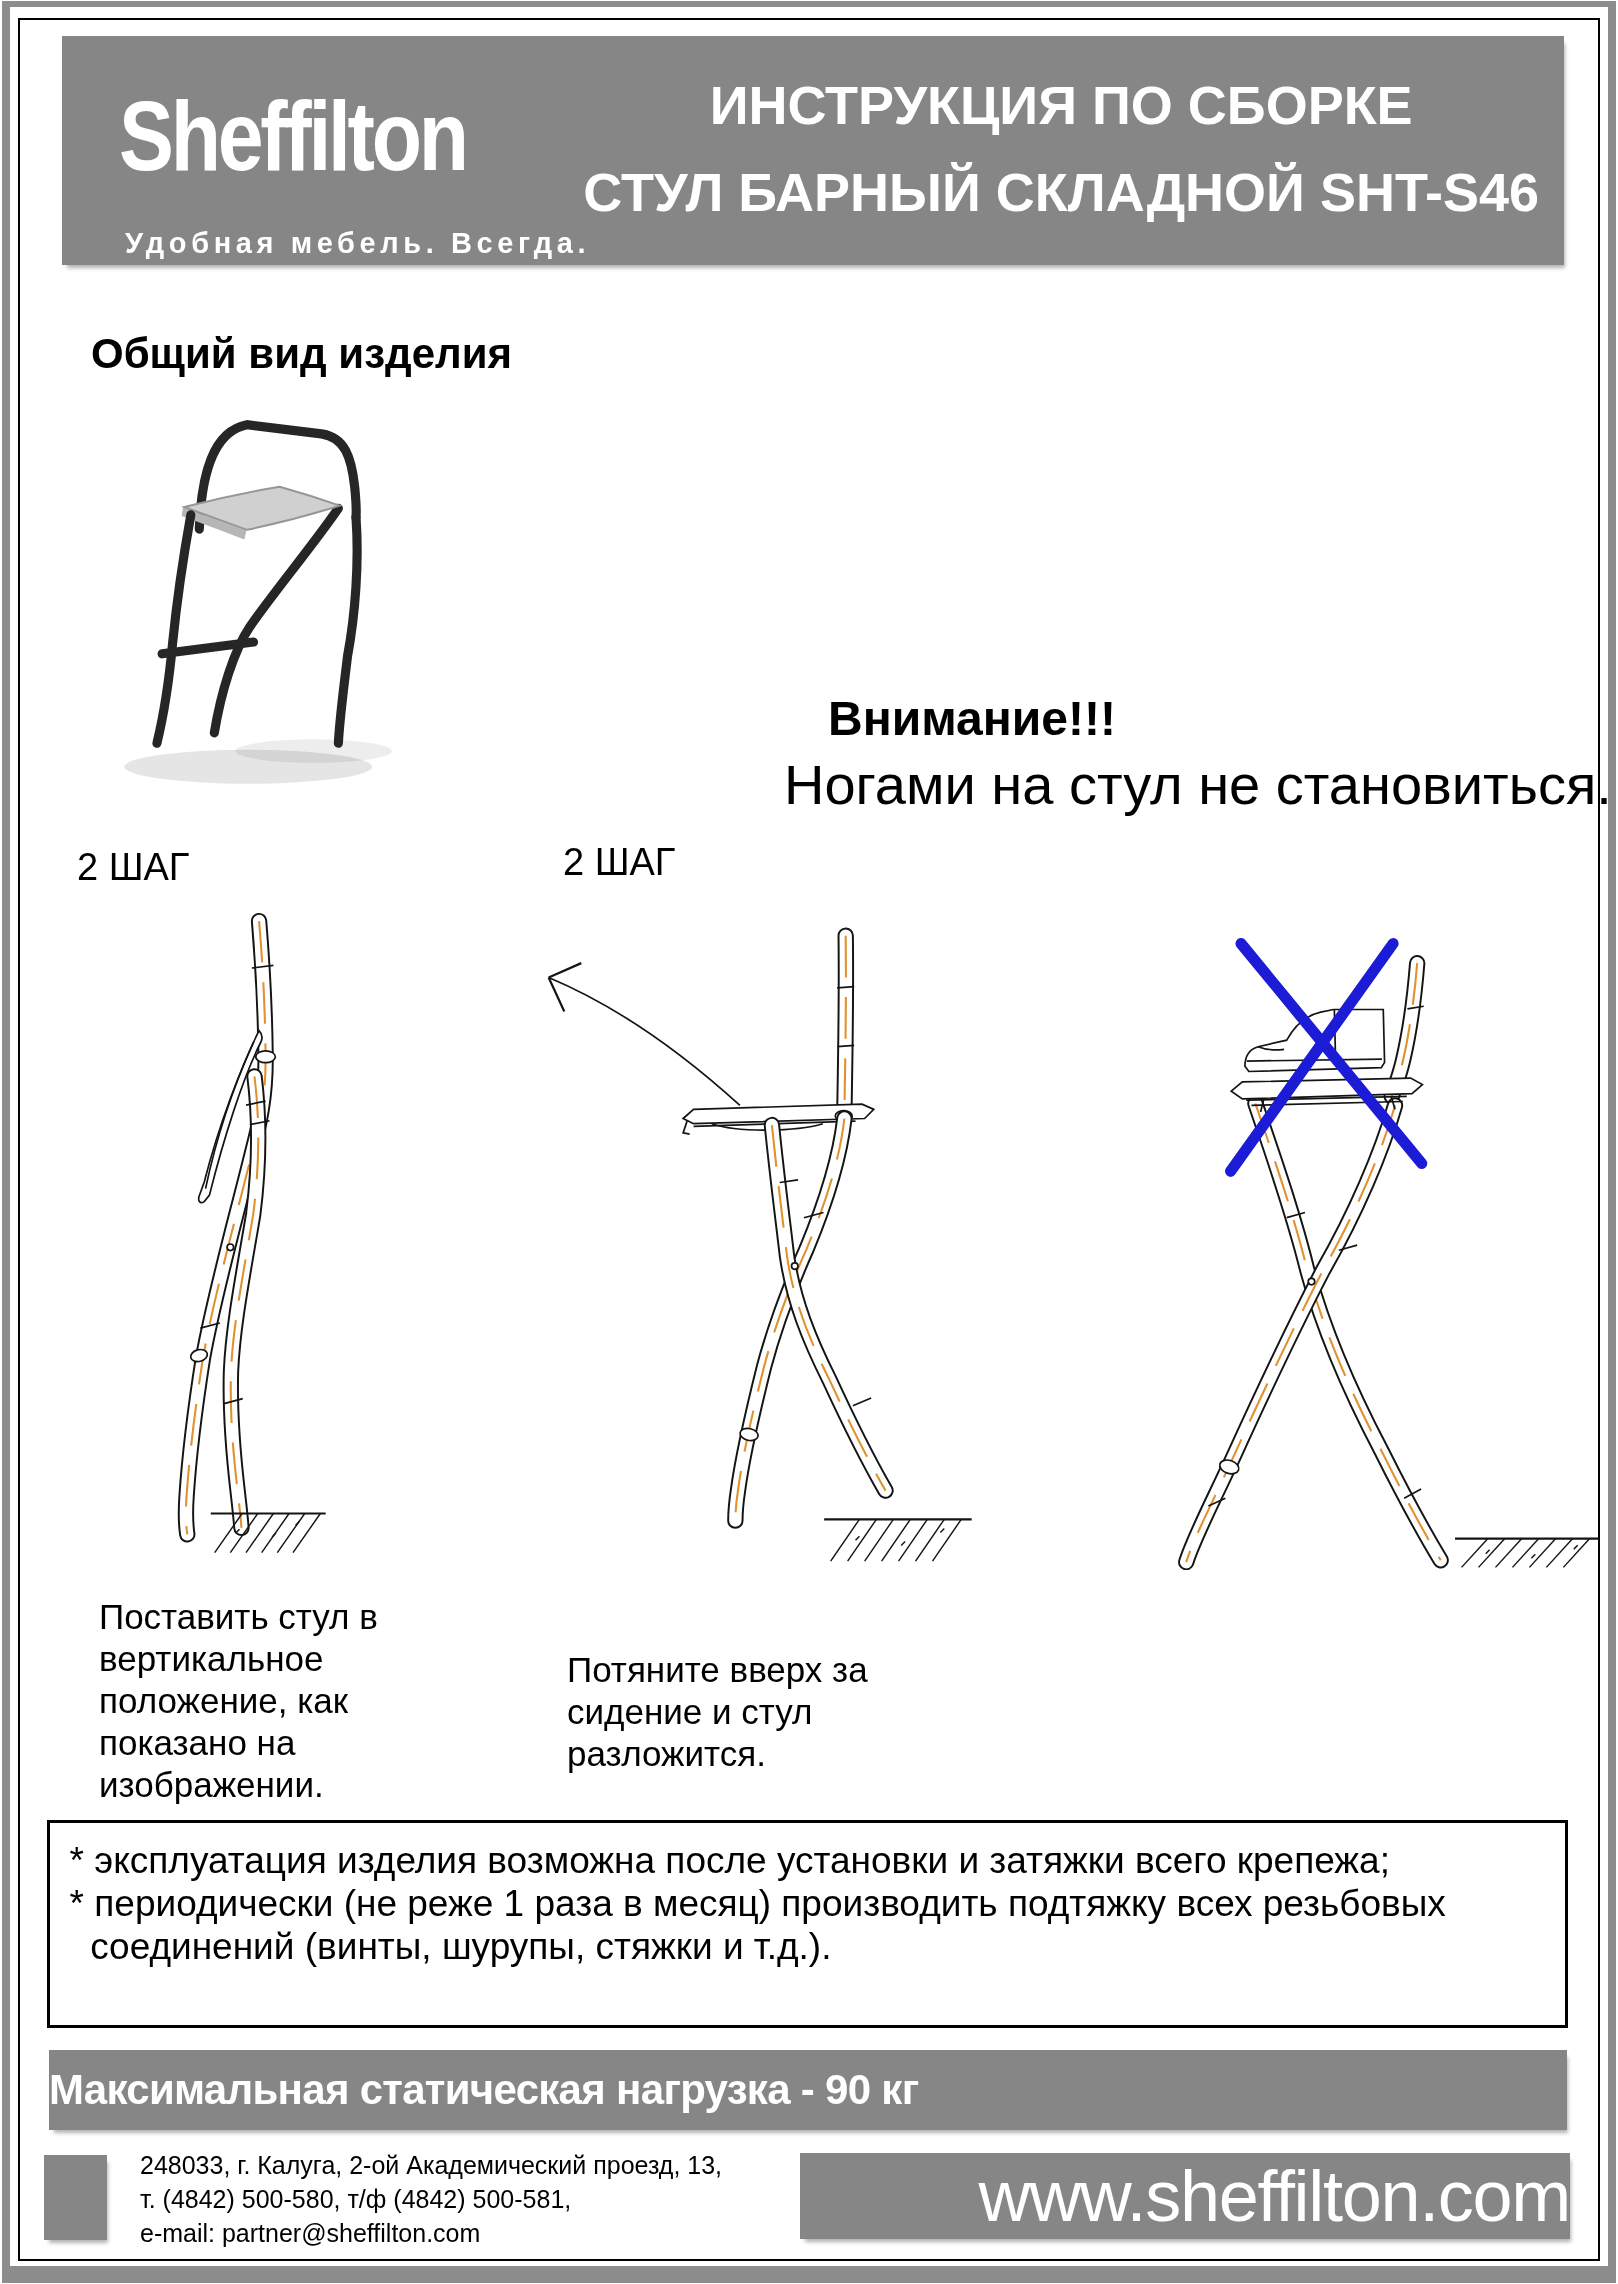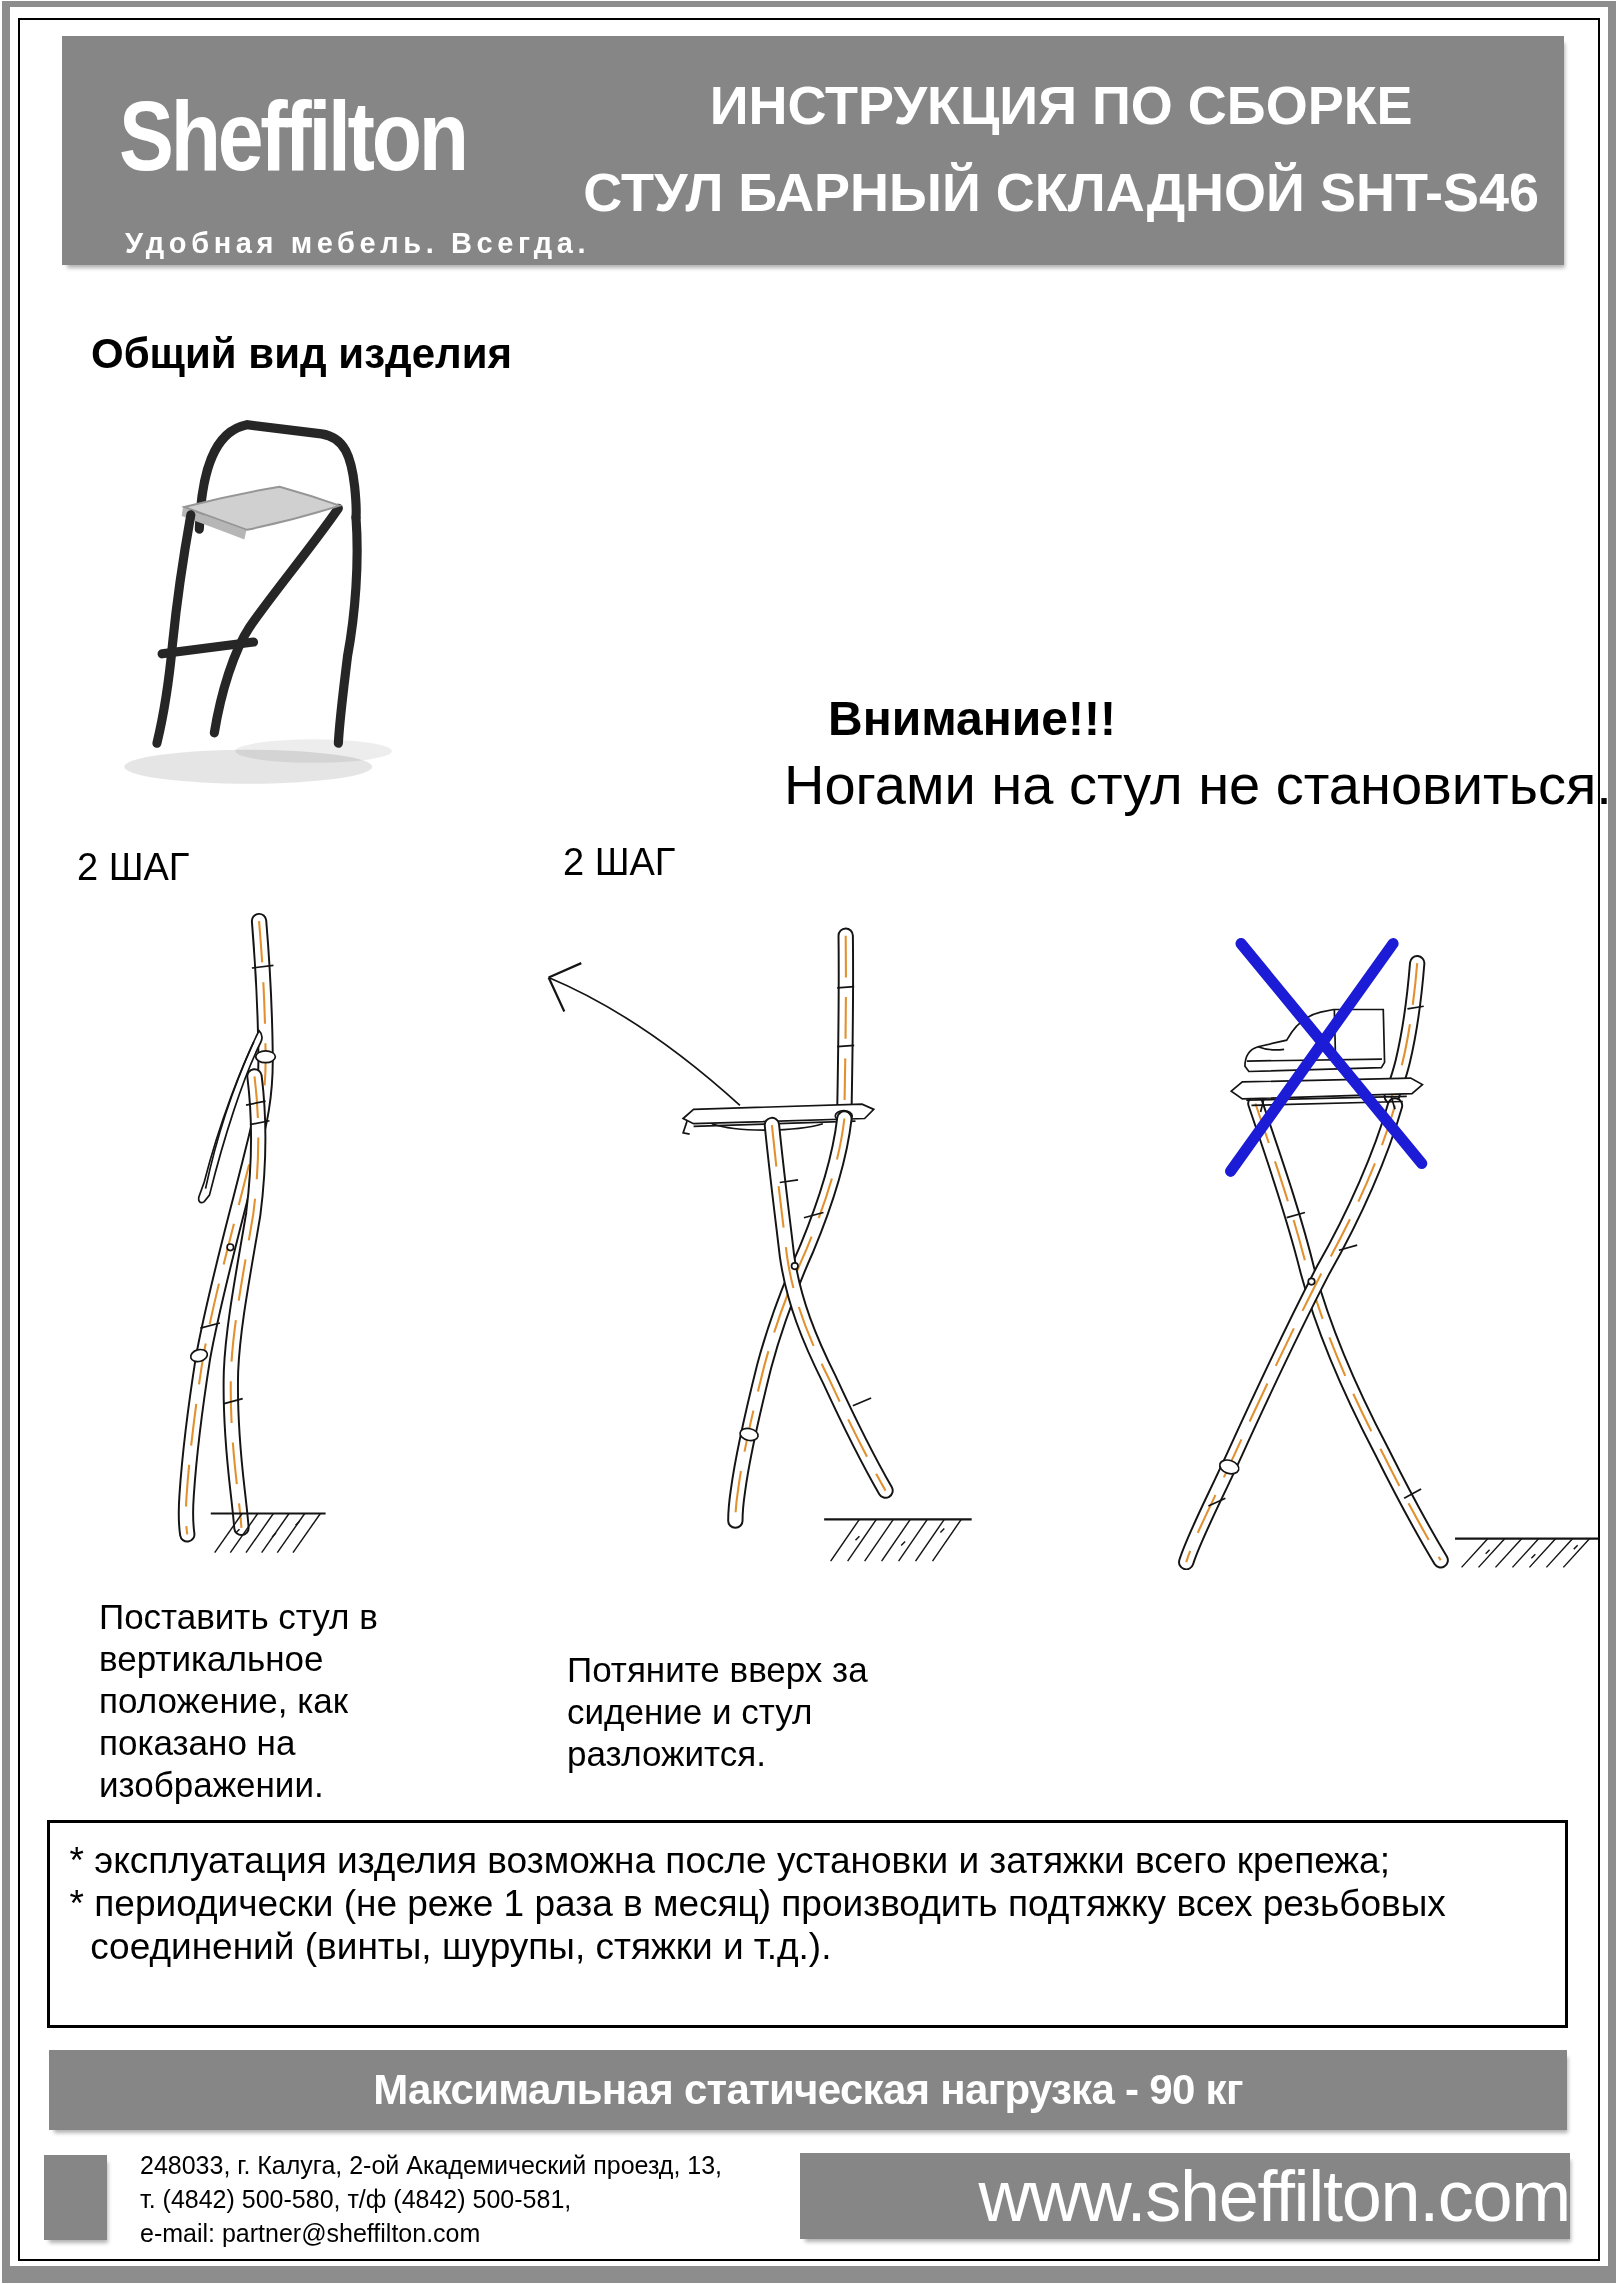--- a/index.html
+++ b/index.html
@@ -44,21 +44,21 @@
   .step-desc{position:absolute;font-size:35px;line-height:42px;white-space:pre-line;}
   .step1-desc{left:99px;top:1596px;width:392px;}
   .step2-desc{left:567px;top:1649px;width:405px;}
   
   .attention-box{position:absolute;left:47px;top:1820px;width:1521px;height:208px;
     border:3.3px solid #000;box-sizing:border-box;padding:15.7px 19.6px 0 19.6px;}
   .attention-heading{font-size:39px;font-weight:bold;line-height:47px;}
   .att-item{font-size:37px;line-height:43px;white-space:pre-wrap;}
   
   .load-bar{position:absolute;left:49px;top:2050px;width:1518px;height:80px;
-    display:flex;align-items:center;justify-content:center;}
+    display:flex;align-items:center;justify-content:flex-start;}
   .load-bar span{color:#fff;font-weight:bold;font-size:42px;letter-spacing:-0.7px;white-space:nowrap;}
   
   .footer-accent{position:absolute;left:44px;top:2155px;width:63px;height:85px;}
   .footer-address{position:absolute;left:140px;top:2148px;font-size:25px;line-height:34px;}
   .website-banner{position:absolute;left:800px;top:2153px;width:770px;height:86px;
     display:flex;align-items:center;justify-content:flex-end;}
   .website-banner span{color:#fff;font-size:72px;font-weight:400;letter-spacing:-1.3px;white-space:nowrap;}
   
   .t-o{fill:none;stroke:#141414;stroke-width:25;stroke-linecap:round;}
   .t-i{fill:none;stroke:#ffffff;stroke-width:19;stroke-linecap:round;}

